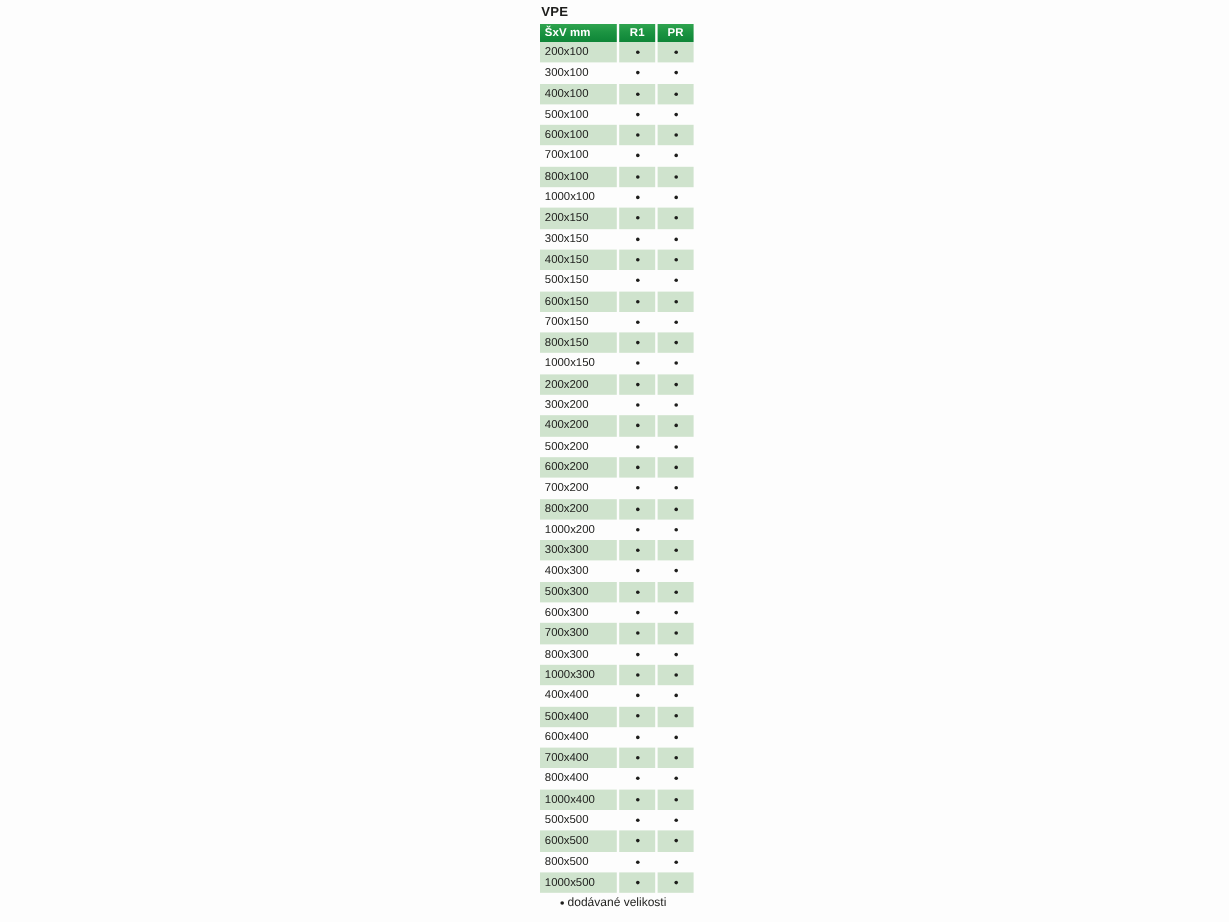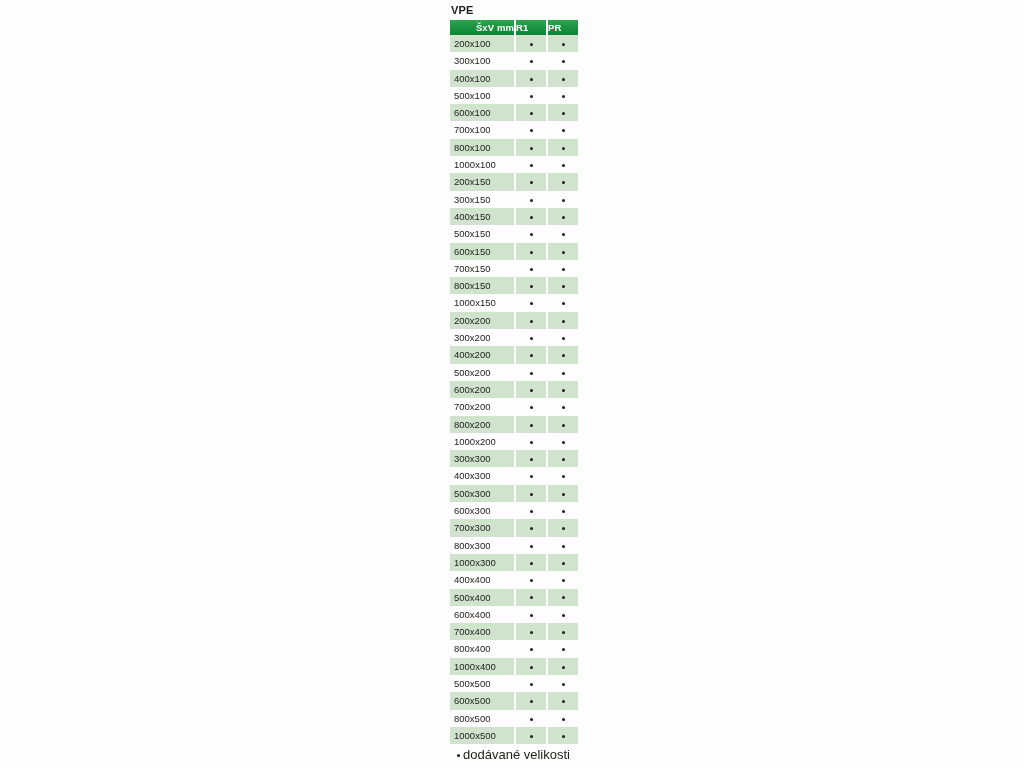--- a/index.html
+++ b/index.html
@@ -45,25 +45,24 @@
     font-size: 9.5px;
     font-weight: bold;
     height: 15px;
     padding: 0;
     text-align: left;
     letter-spacing: 0.1px;
   }
   table.spec-table th.col-size {
     width: 60px;
     padding-left: 4px;
-    text-align: right;
   }
   table.spec-table th.col-mark {
     width: 30px;
-    text-align: left;
+    text-align: center;
   }
   table.spec-table td {
     height: 17.3px;
     padding: 0;
     font-size: 9.5px;
     line-height: 17.3px;
     vertical-align: middle;
   }
   table.spec-table td.cell-size {
     width: 60px;
@@ -84,22 +83,22 @@
   .dot {
     display: inline-block;
     width: 3px;
     height: 3px;
     border-radius: 50%;
     background: #1d1d1b;
     vertical-align: middle;
   }
   .footnote {
     margin-top: 3px;
-    margin-left: 7px;
-    font-size: 13px;
+    margin-left: 17px;
+    font-size: 10px;
     color: #1d1d1b;
     white-space: nowrap;
   }
   .footnote .dot {
     margin-right: 3px;
   }
 </style>
 </head>
 <body>
 

